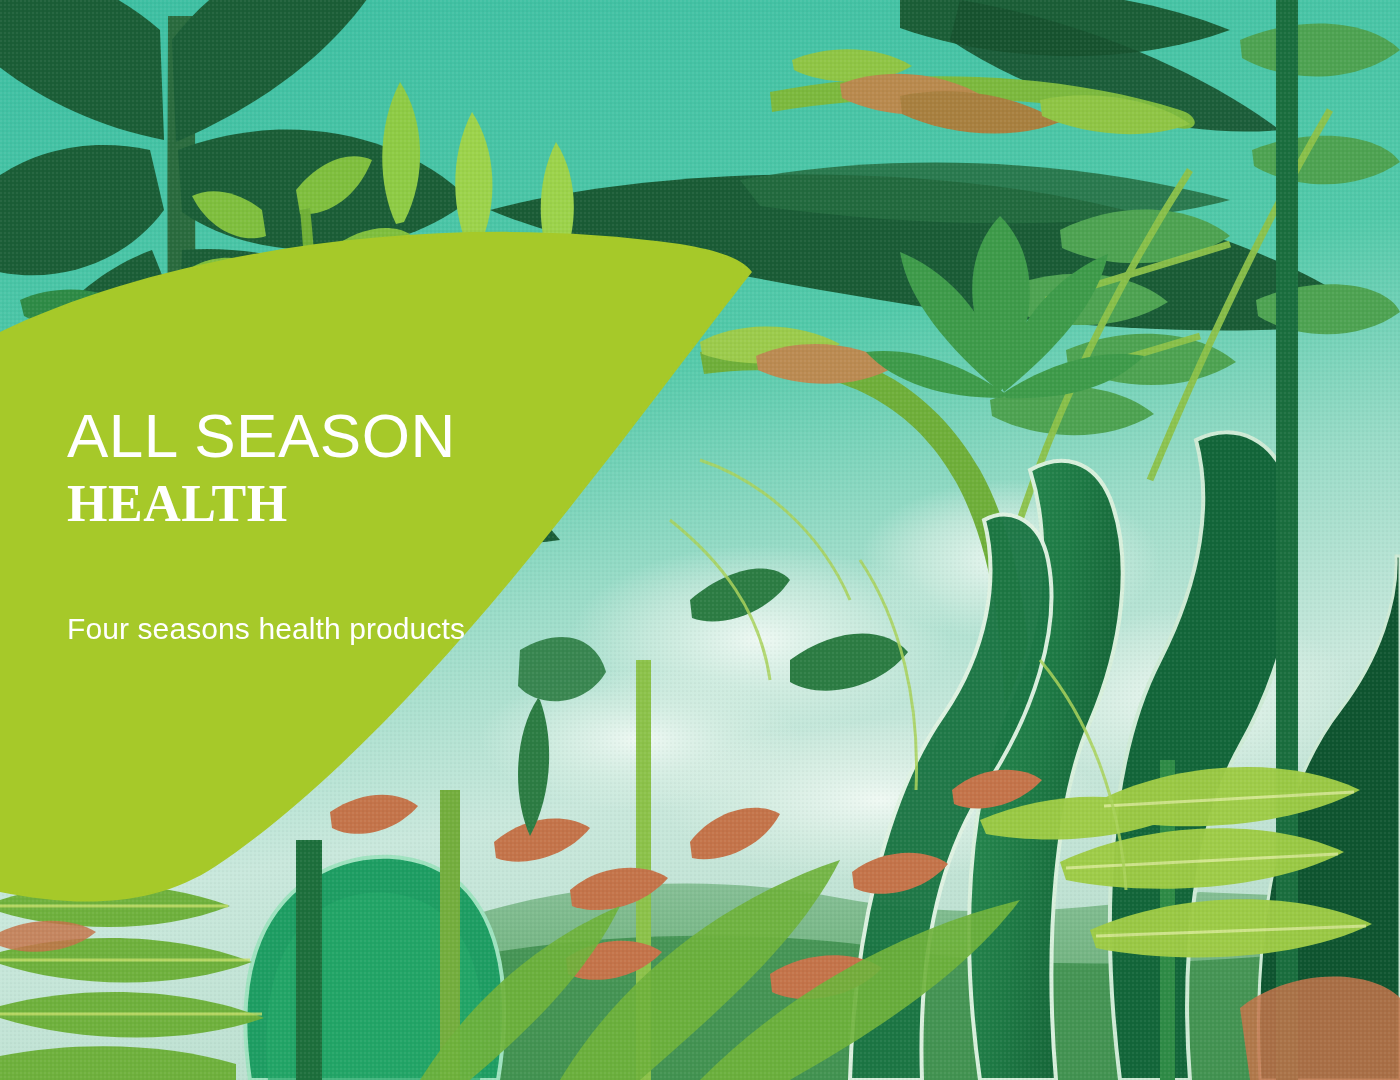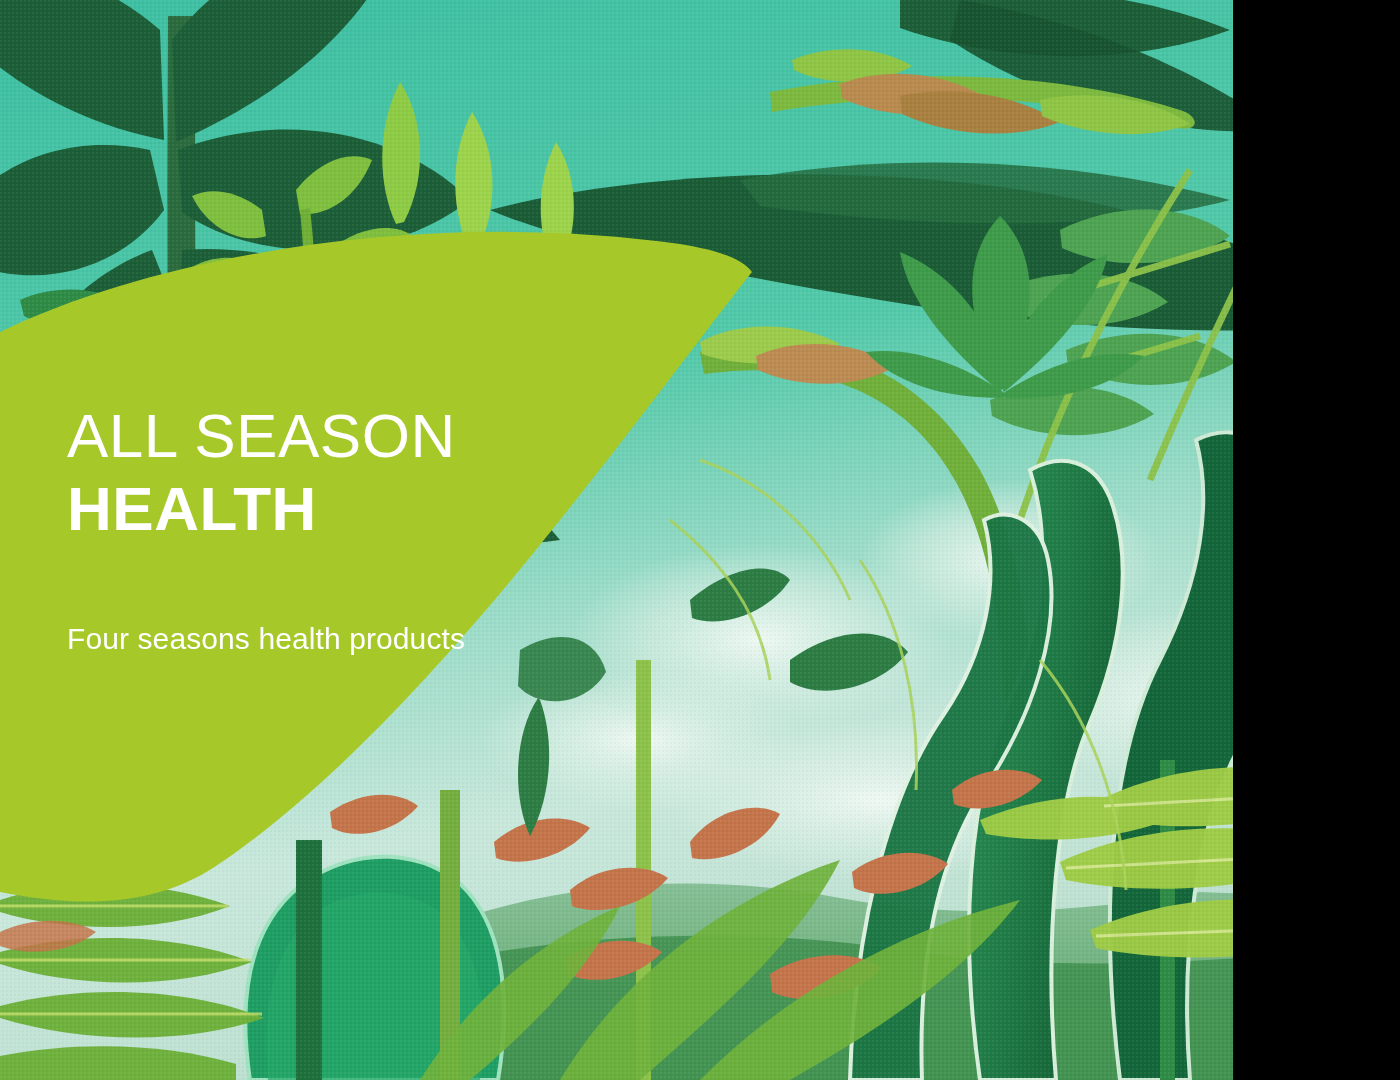--- a/index.html
+++ b/index.html
@@ -1,19 +1,19 @@
 <!DOCTYPE html>
 <html><head>
 <meta charset="utf-8">
 <title>All Season Health</title>
 <style>
   html,body{margin:0;padding:0;background:#000;}
   #stage{
     position:relative;
-    width:1233px;height:1080px;
+    width:1400px;height:1080px;
     overflow:hidden;
     font-family:"Liberation Sans", sans-serif;
     background:#3FC2A3;
   }
   #art{position:absolute;inset:0;width:1400px;height:1080px;display:block;}
   .leaf-panel{
     position:absolute;inset:0;
     width:1400px;height:1080px;
     pointer-events:none;
   }
@@ -28,26 +28,27 @@
     color:#FFFFFF;
     font-size:62px;
     font-weight:300;
     letter-spacing:0.5px;
     line-height:1.02;
     margin:0;
     white-space:nowrap;
   }
   .title-line2{
     color:#FFFFFF;
-    font-size:62px;
+    font-size:52px;
     font-weight:700;
     letter-spacing:0.5px;
     line-height:1.02;
     margin:10px 0 0 0;
     white-space:nowrap;
+    font-family:Liberation Serif, serif;
   }
   .subtitle{
     color:#FFFFFF;
     font-size:30px;
     font-weight:400;
     letter-spacing:0.1px;
     margin:82px 0 0 0;
     white-space:nowrap;
   }
 </style>

